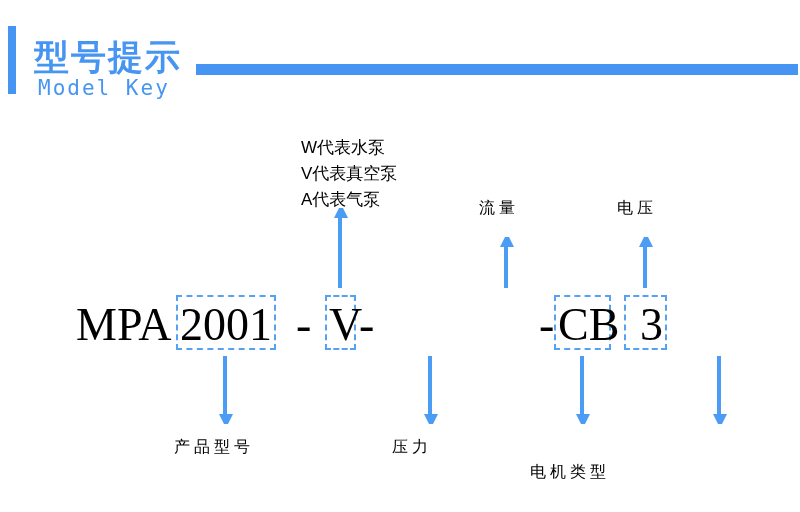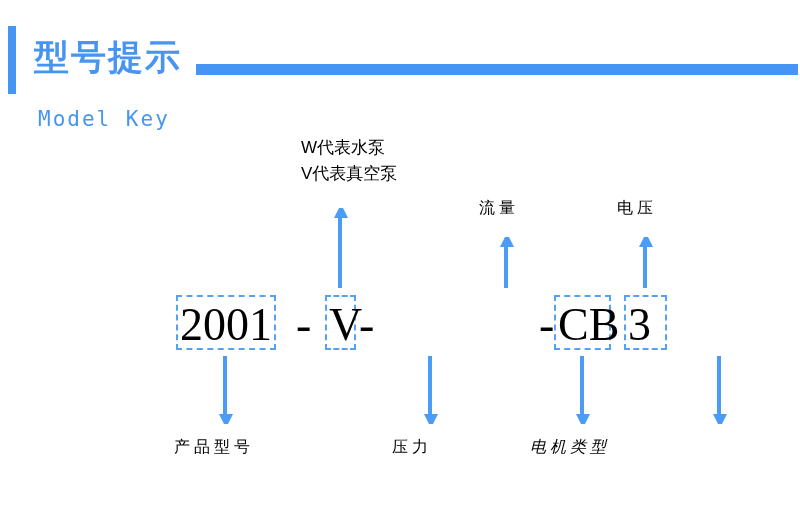--- a/index.html
+++ b/index.html
@@ -10,33 +10,33 @@
   }
 
   
   .accent-vbar { position:absolute; left:4px; top:22px; width:8px; height:68px; background:#4795f2; }
   .title {
     position:absolute; left:28px; top:28px; font-size:35px; font-weight:bold;
     color:#4795f2; letter-spacing:2px; font-family:"Liberation Sans", sans-serif; white-space:nowrap;
   }
   .subtitle {
     position:absolute; left:32px; top:70px; font-size:21px; color:#4795f2;
-    font-family:"DejaVu Sans Mono", monospace; letter-spacing:2px; white-space:nowrap;margin-top:31px;
+    font-family:"DejaVu Sans Mono", monospace; letter-spacing:2px; white-space:nowrap;
   }
   .accent-hbar { position:absolute; left:192px; top:60px; width:608px; height:11px; background:#4795f2; }
 
   
   .model-seg {
     position:absolute; top:290px; height:57px; line-height:57px;
     font-family:"Liberation Serif", serif; font-size:46px; color:#000; text-align:center; white-space:nowrap;
   }
   .model-box {
     position:absolute; top:291px; height:55px; line-height:51px;
     border:2px dashed #55a2f5; font-family:"Liberation Serif", serif;
-    font-size:46px; color:#000; text-align:left; white-space:nowrap;
+    font-size:46px; color:#000; text-align:right; white-space:nowrap;
   }
 
   
   .arrow { position:absolute; width:10px; }
   .arrow .line { position:absolute; left:4px; width:2px; background:#4a9cf5; }
   .arrow .head { position:absolute; left:0; width:0; height:0; border-left:5px solid transparent; border-right:5px solid transparent; }
   .arrow-up .head { top:0; border-bottom:10px solid #4a9cf5; }
   .arrow-up .line { top:9px; bottom:0; }
   .arrow-down .head { bottom:0; border-top:10px solid #4a9cf5; }
   .arrow-down .line { top:0; bottom:9px; }
@@ -57,37 +57,39 @@
 <div class="stage">
 
   <div class="accent-vbar"></div>
   <div class="title">型号提示</div>
   <div class="subtitle">Model Key</div>
   <div class="accent-hbar"></div>
 
   <div class="legend">
     <div>W代表水泵</div>
     <div>V代表真空泵</div>
+    <div>A代表气泵</div>
   </div>
   <div class="lbl" style="left:473px; top:192px;">流量</div>
   <div class="lbl" style="left:611px; top:192px;">电压</div>
 
   <div class="arrow arrow-up" style="left:330px; top:200px; height:84px;">
     <div class="head"></div>
     <div class="line"></div>
   </div>
   <div class="arrow arrow-up" style="left:496px; top:229px; height:55px;">
     <div class="head"></div>
     <div class="line"></div>
   </div>
   <div class="arrow arrow-up" style="left:635px; top:229px; height:55px;">
     <div class="head"></div>
     <div class="line"></div>
   </div>
 
+  <div class="model-seg" style="left:70px;">MPA</div>
   <div class="model-box" style="left:172px; width:100px;">2001</div>
   <div class="model-seg" style="left:290px;">-</div>
   <div class="model-box" style="left:321px; width:31px;">V</div>
   <div class="model-seg" style="left:353px;">-</div>
   <div class="model-seg" style="left:533px;">-</div>
   <div class="model-box" style="left:550px; width:57px;">CB</div>
   <div class="model-box" style="left:620px; width:43px;">3</div>
 
   <div class="arrow arrow-down" style="left:215px; top:352px; height:72px;">
     <div class="line"></div>
@@ -101,15 +103,15 @@
     <div class="line"></div>
     <div class="head"></div>
   </div>
   <div class="arrow arrow-down" style="left:709px; top:352px; height:72px;">
     <div class="line"></div>
     <div class="head"></div>
   </div>
 
   <div class="lbl" style="left:168px; top:431px;">产品型号</div>
   <div class="lbl" style="left:386px; top:431px;">压力</div>
-  <div class="lbl" style="left:524px; top:431px;font-style:italic;">电机类型</div>
+  <div class="lbl" style="left:524px; top:456px;">电机类型</div>
 
 </div>
 
 </body></html>

